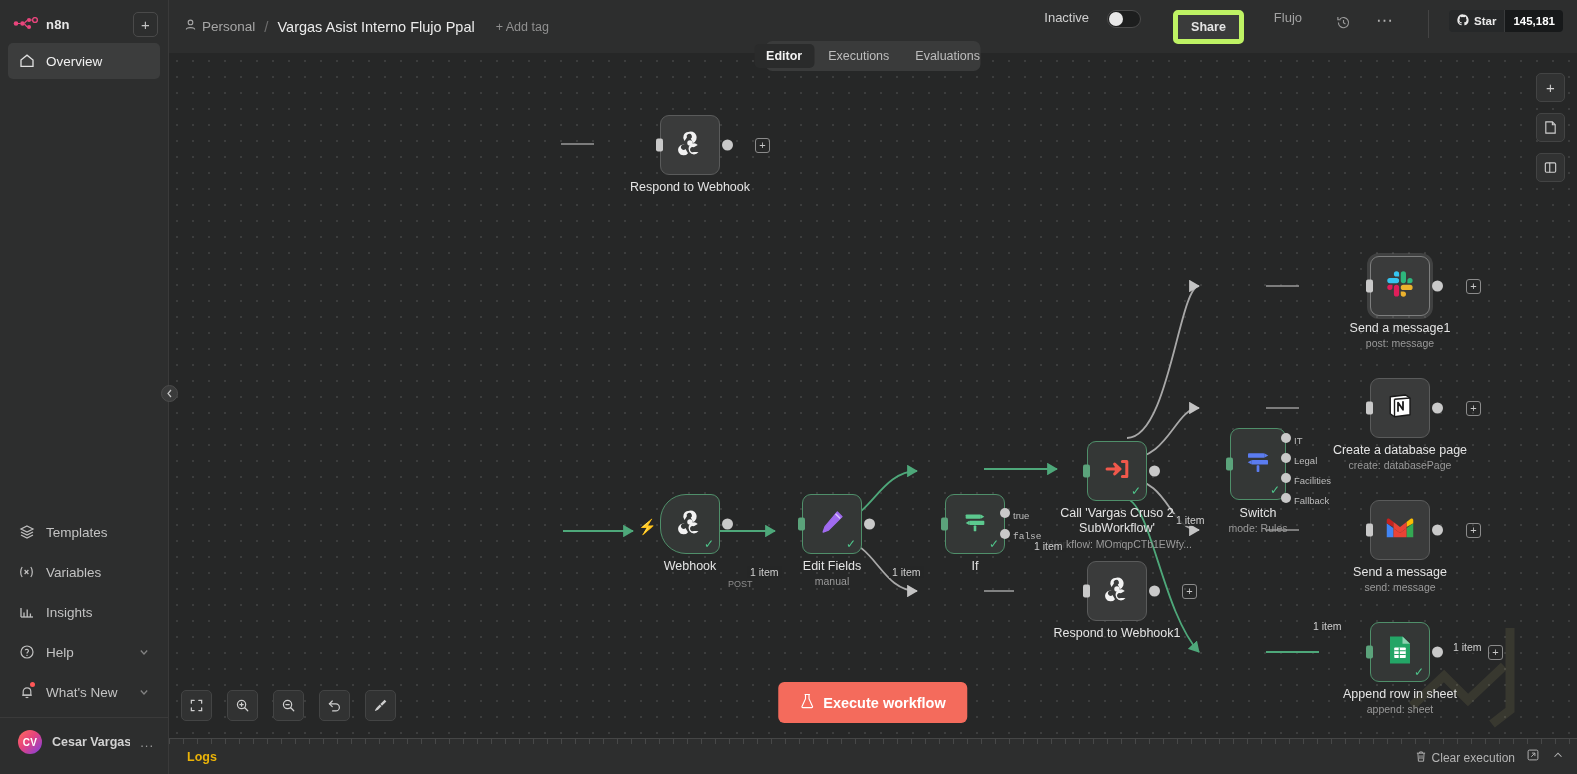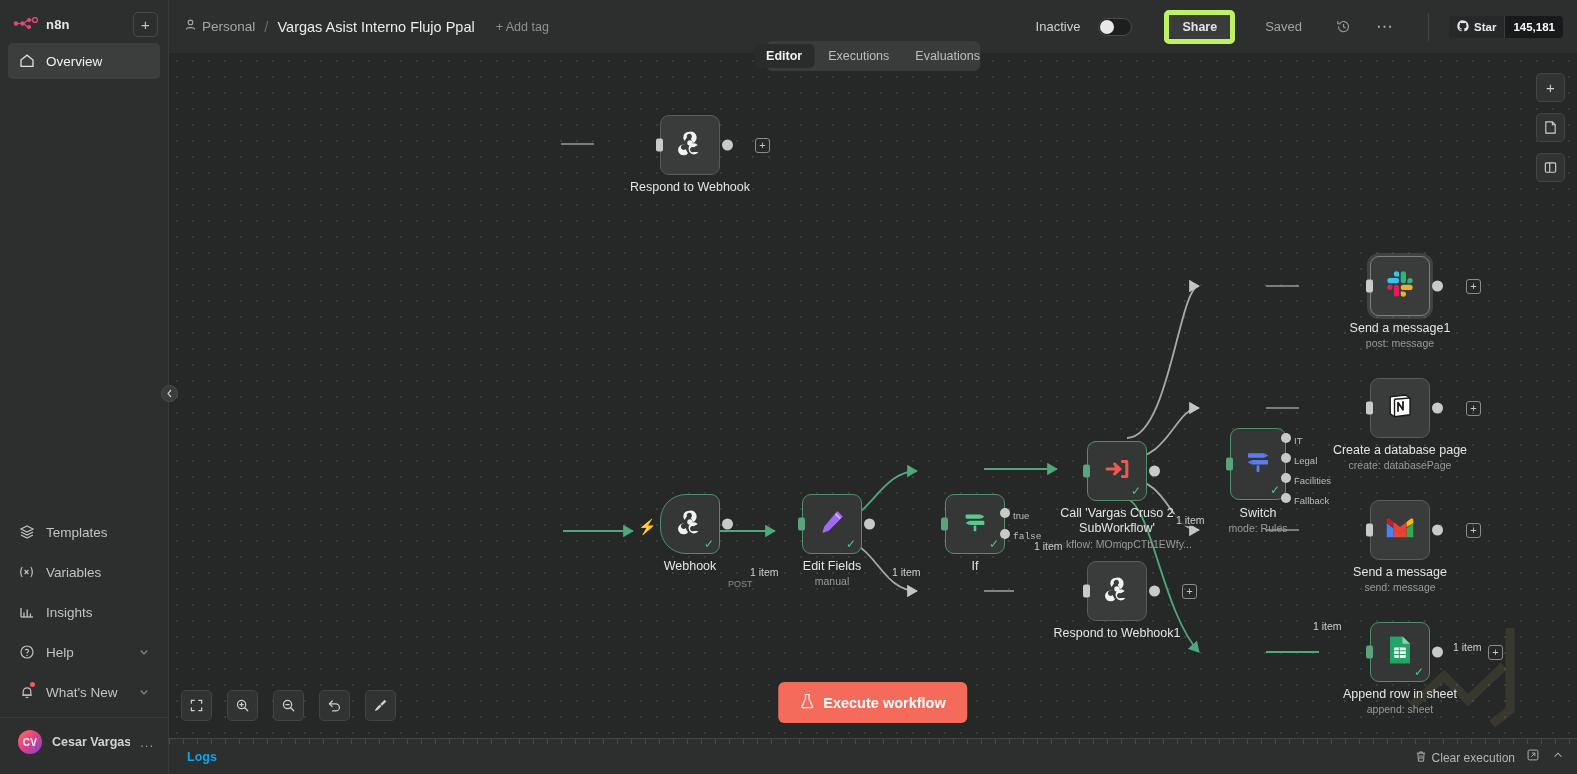--- a/index.html
+++ b/index.html
@@ -67,21 +67,21 @@
     height: 53px; background: #2d2e2e;
     display: flex; align-items: center; padding: 0 14px 0 16px;
     position: relative; z-index: 15;
   }
   .crumbs { display: flex; align-items: center; gap: 9px; font-size: 13.5px; }
   .crumb-personal { color: #a6a6a6; display: flex; align-items: center; gap: 6px; }
   .crumb-sep { color: #6d6d6d; font-size: 15px; }
   .wf-title { color: #ebebeb; font-size: 14.5px; }
   .add-tag { color: #909090; font-size: 12.5px; margin-left: 12px; }
 
-  .top-right { margin-left: auto; display: flex; align-items: center; gap: 8px; }
+  .top-right { margin-left: auto; display: flex; gap: 8px; }
   .inactive-label { font-size: 13px; color: #cfcfcf; margin-right: 10px; }
   .toggle {
     width: 34px; height: 18px; border-radius: 9px; background: #1d1e1e;
     border: 1px solid #4b4b4b; position: relative; margin-right: 24px;
   }
   .toggle-knob { position: absolute; width: 14px; height: 14px; border-radius: 50%; background: #e8e8e8; top: 1px; left: 1px; }
   .share-btn {
     background: #3a3b3b; color: #e4e4e4; font-size: 12.5px; font-weight: bold;
     border: 5px solid #bef264; border-radius: 5px; padding: 5px 13px; margin-right: 22px;
   }
@@ -174,21 +174,21 @@
   .method-label { position: absolute; font-size: 9px; color: #8d8d8d; z-index: 7; }
 
   svg.wires { position: absolute; inset: 0; width: 100%; height: 100%; z-index: 3; pointer-events: none; }
 
   
   .logsbar {
     position: absolute; left: 0; right: 0; bottom: 0; height: 36px;
     background: #2d2e2e; border-top: 1px solid #454646;
     display: flex; align-items: center; padding: 0 12px 0 18px; z-index: 18;
   }
-  .logs-title { font-size: 12.5px; color: #0ea5e9; font-weight: bold; }
+  .logs-title { font-size: 12.5px; color: #eab308; font-weight: bold; }
   .logs-right { margin-left: auto; display: flex; align-items: flex-end; gap: 11px; }
   .clear-exec { font-size: 12px; color: #b4b4b4; display: flex; align-items: center; gap: 5px; }
   .ruler { position: absolute; top: 0; left: 0; right: 0; height: 5px; overflow: hidden;
     background-image: repeating-linear-gradient(to right, #5c5d5d 0 1px, transparent 1px 14px); opacity:.55; }
 </style>
 </head>
 <body>
 
 <div class="app">
 
@@ -321,21 +321,21 @@
         <span class="wf-title">Vargas Asist Interno Flujo Ppal</span>
         <span class="add-tag">+ Add tag</span>
       </div>
 
       <div class="top-right">
         <span class="inactive-label">Inactive</span>
         <div class="toggle">
           <div class="toggle-knob"></div>
         </div>
         <div class="share-btn">Share</div>
-        <span class="saved-text">Saved</span>
+        <span class="saved-text">Flujo</span>
         <div class="icon-btn">
           <svg width="15" height="15" viewBox="0 0 16 16" fill="none" stroke="#9b9b9b" stroke-width="1.2">
             <path d="M2.6 8 A5.4 5.4 0 1 0 4.3 4.2"></path>
               <path d="M2 2 V5 H5"></path>
               <path d="M8 5.3 V8.2 L10.1 9.5"></path>
           </svg>
         </div>
         <div class="dots-btn">⋯</div>
         <div class="top-sep"></div>
         <div class="gh">

